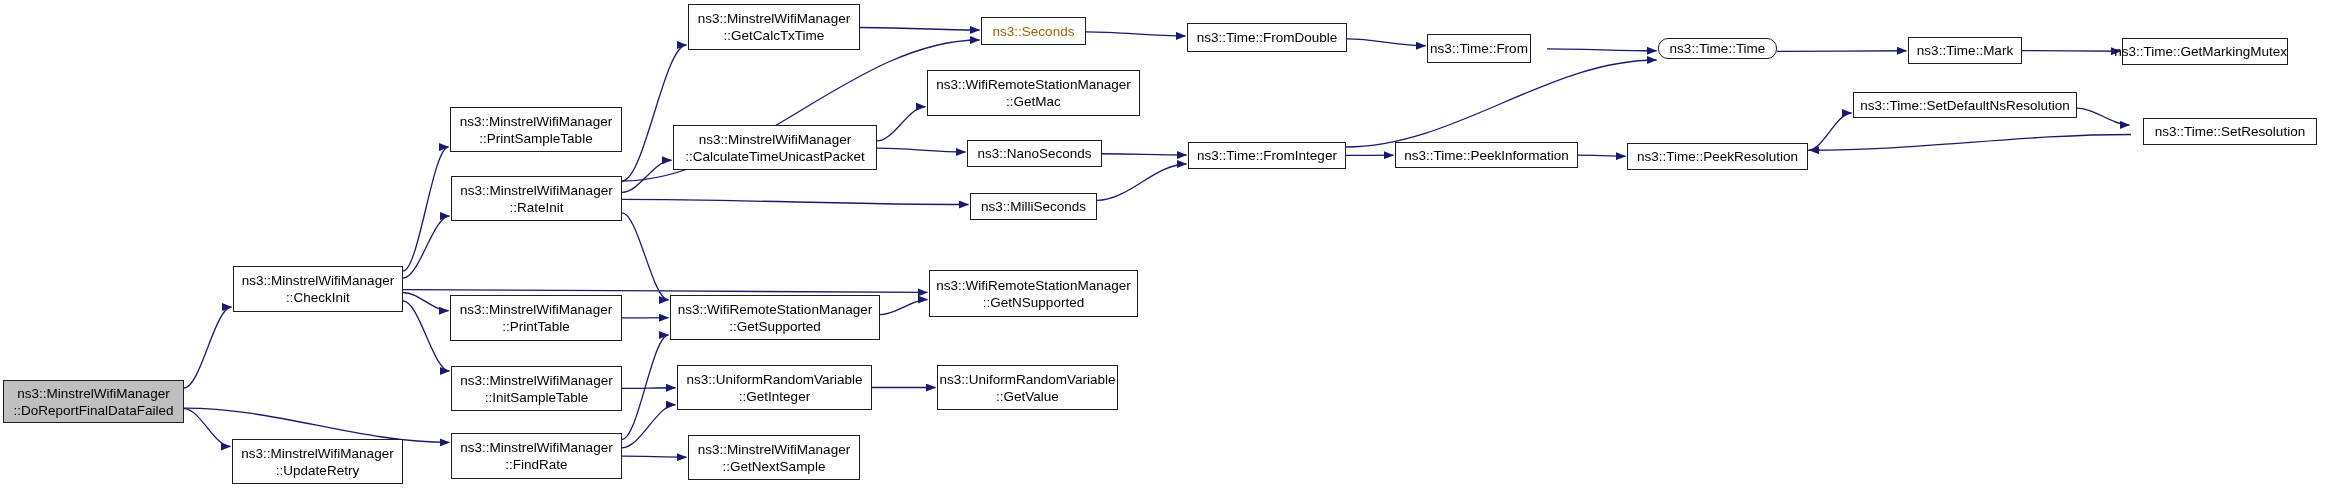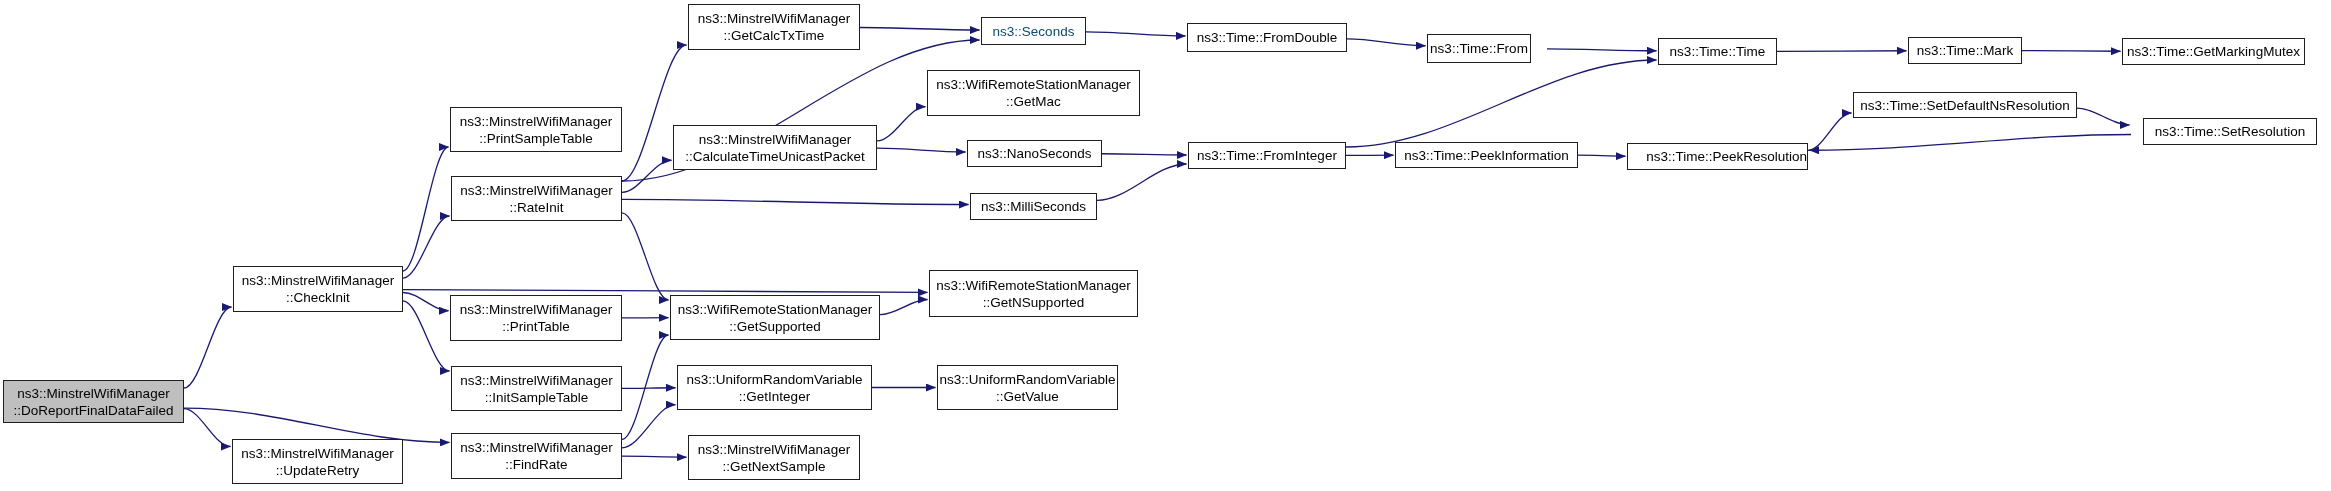--- a/index.html
+++ b/index.html
@@ -119,21 +119,21 @@
 ::GetCalcTxTime</span>
     </div>
     <div class="node" style="left: 673px; top: 125px; width: 204px; height: 45px; border-color: rgb(31, 31, 31); color: rgb(0, 0, 0);">
       <span>ns3::MinstrelWifiManager
 ::CalculateTimeUnicastPacket</span>
     </div>
     <div class="node" style="left: 927px; top: 70px; width: 213px; height: 46px; border-color: rgb(31, 31, 31); color: rgb(0, 0, 0);">
       <span>ns3::WifiRemoteStationManager
 ::GetMac</span>
     </div>
-    <div class="node" style="left: 981px; top: 17px; width: 105px; height: 28px; border-color: rgb(31, 31, 31); color: #0c4a6e;">
+    <div class="node" style="left: 981px; top: 17px; width: 105px; height: 28px; border-color: rgb(31, 31, 31); color: #a16207;">
       <span>ns3::Seconds</span>
     </div>
     <div class="node" style="left: 967px; top: 140px; width: 135px; height: 27px; border-color: rgb(31, 31, 31); color: rgb(0, 0, 0);">
       <span>ns3::NanoSeconds</span>
     </div>
     <div class="node" style="left: 970px; top: 193px; width: 127px; height: 27px; border-color: rgb(31, 31, 31); color: rgb(0, 0, 0);">
       <span>ns3::MilliSeconds</span>
     </div>
     <div class="node" style="left: 670px; top: 295px; width: 210px; height: 45px; border-color: rgb(31, 31, 31); color: rgb(0, 0, 0);">
       <span>ns3::WifiRemoteStationManager
@@ -160,30 +160,30 @@
     </div>
     <div class="node" style="left: 1188px; top: 142px; width: 158px; height: 27px; border-color: rgb(31, 31, 31); color: rgb(0, 0, 0);">
       <span>ns3::Time::FromInteger</span>
     </div>
     <div class="node" style="left: 1427px; top: 34px; width: 104px; height: 29px; border-color: rgb(31, 31, 31); color: rgb(0, 0, 0);">
       <span>ns3::Time::From</span>
     </div>
     <div class="node" style="left: 1395px; top: 142px; width: 183px; height: 26px; border-color: rgb(31, 31, 31); color: rgb(0, 0, 0);">
       <span>ns3::Time::PeekInformation</span>
     </div>
-    <div class="node" style="left: 1658px; top: 38px; width: 119px; height: 27px; border-color: rgb(31, 31, 31); color: rgb(0, 0, 0);">
+    <div class="node" style="left: 1658px; top: 38px; width: 119px; height: 21px; border-color: rgb(31, 31, 31); color: rgb(0, 0, 0); border-radius: 10px;">
       <span>ns3::Time::Time</span>
     </div>
-    <div class="node" style="left: 1627px; top: 143px; width: 181px; height: 27px; border-color: rgb(31, 31, 31); color: rgb(0, 0, 0); justify-content: flex-end;">
+    <div class="node" style="left: 1627px; top: 143px; width: 181px; height: 27px; border-color: rgb(31, 31, 31); color: rgb(0, 0, 0);">
       <span>ns3::Time::PeekResolution</span>
     </div>
     <div class="node" style="left: 1908px; top: 37px; width: 114px; height: 27px; border-color: rgb(31, 31, 31); color: rgb(0, 0, 0);">
       <span>ns3::Time::Mark</span>
     </div>
-    <div class="node" style="left: 2122px; top: 38px; width: 183px; height: 27px; border-color: rgb(31, 31, 31); color: rgb(0, 0, 0);">
+    <div class="node" style="left: 2122px; top: 38px; width: 166px; height: 27px; border-color: rgb(31, 31, 31); color: rgb(0, 0, 0); justify-content: flex-end;">
       <span>ns3::Time::GetMarkingMutex</span>
     </div>
     <div class="node" style="left: 1853px; top: 92px; width: 224px; height: 26px; border-color: rgb(31, 31, 31); color: rgb(0, 0, 0); text-align: right;">
       <span>ns3::Time::SetDefaultNsResolution</span>
     </div>
     <div class="node" style="left: 2131px; top: 118px; width: 174px; height: 27px; border-color: rgb(31, 31, 31); color: rgb(0, 0, 0); margin-left: 12px;">
       <span>ns3::Time::SetResolution</span>
     </div>
   </div>
 

